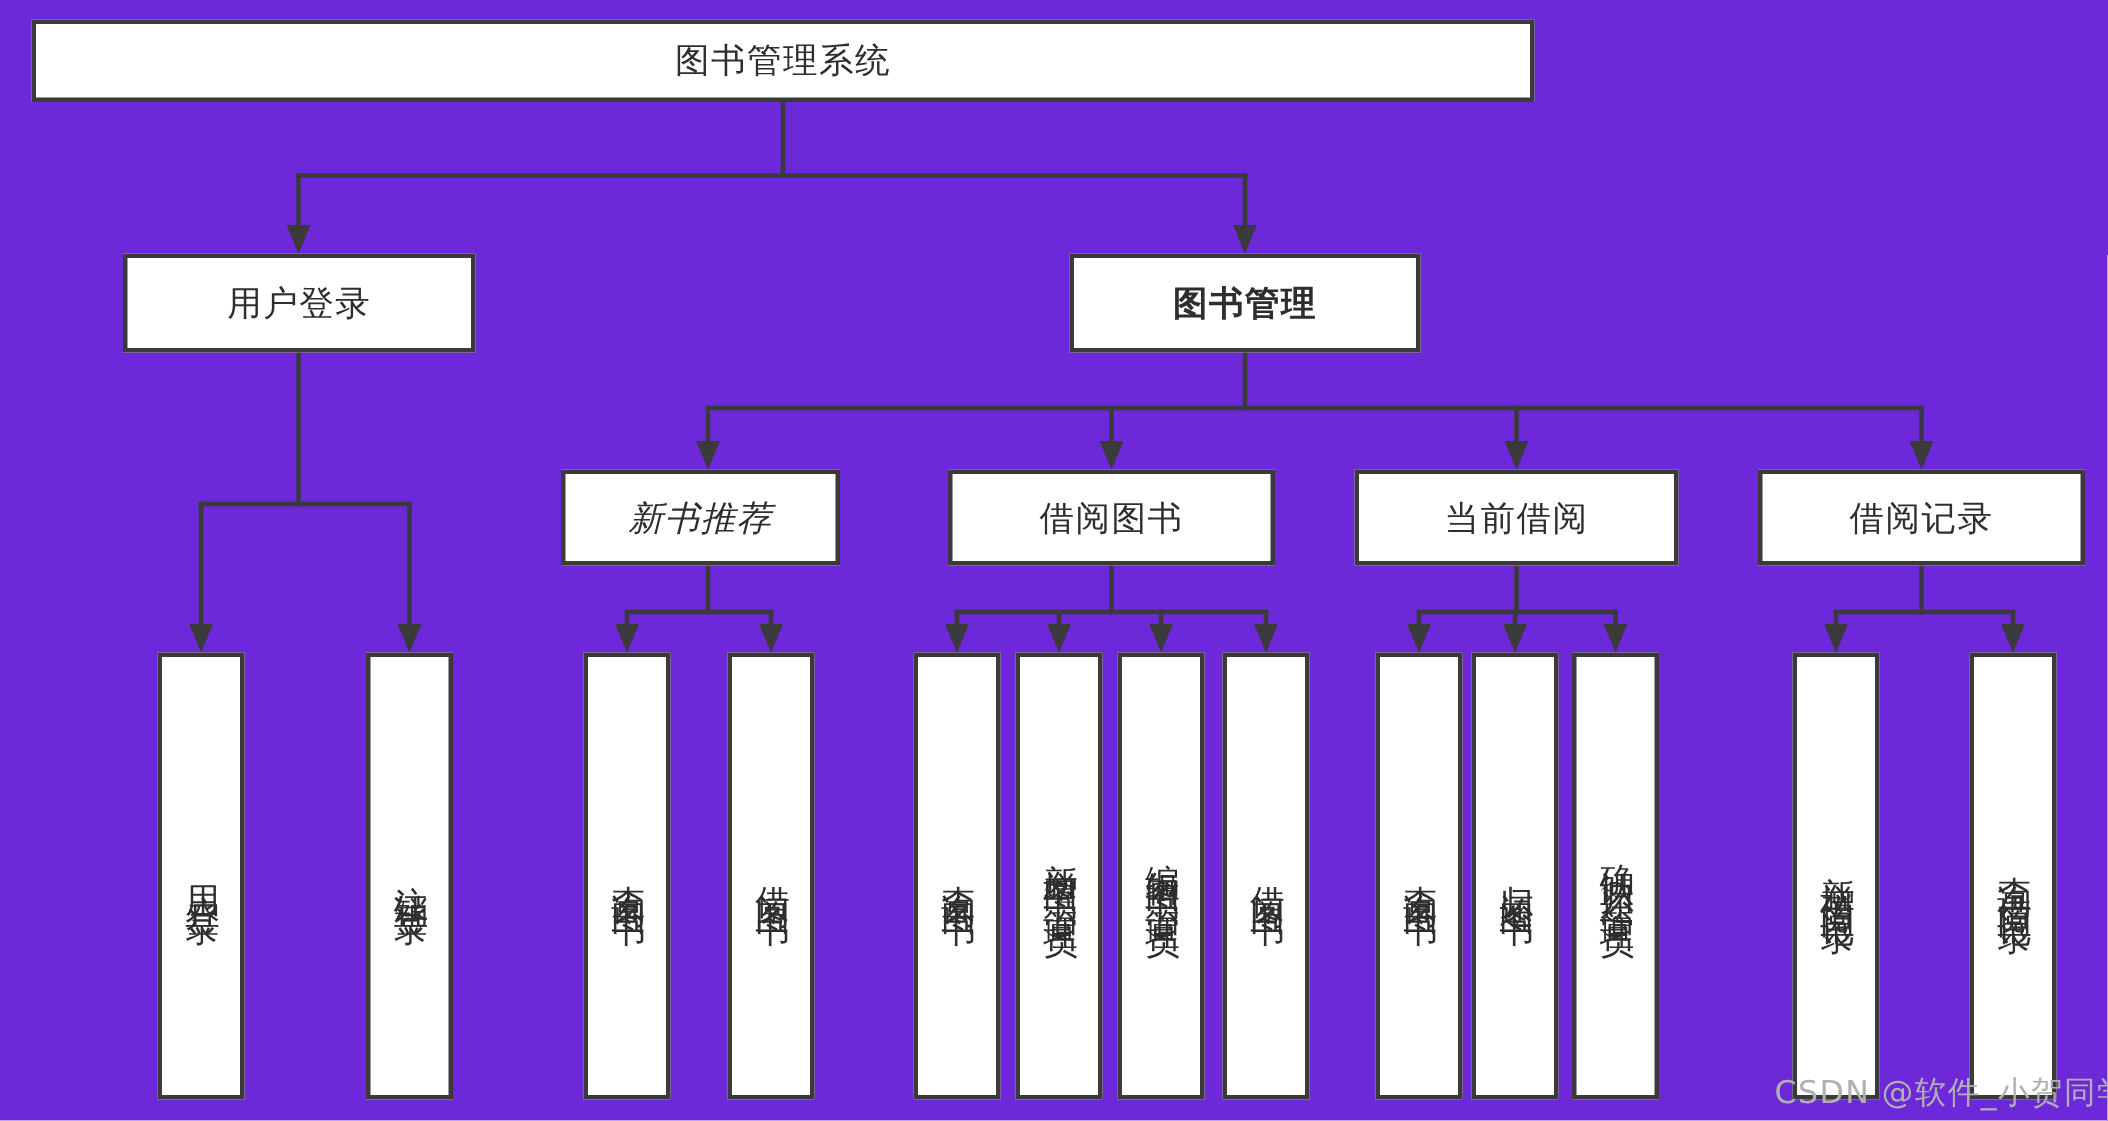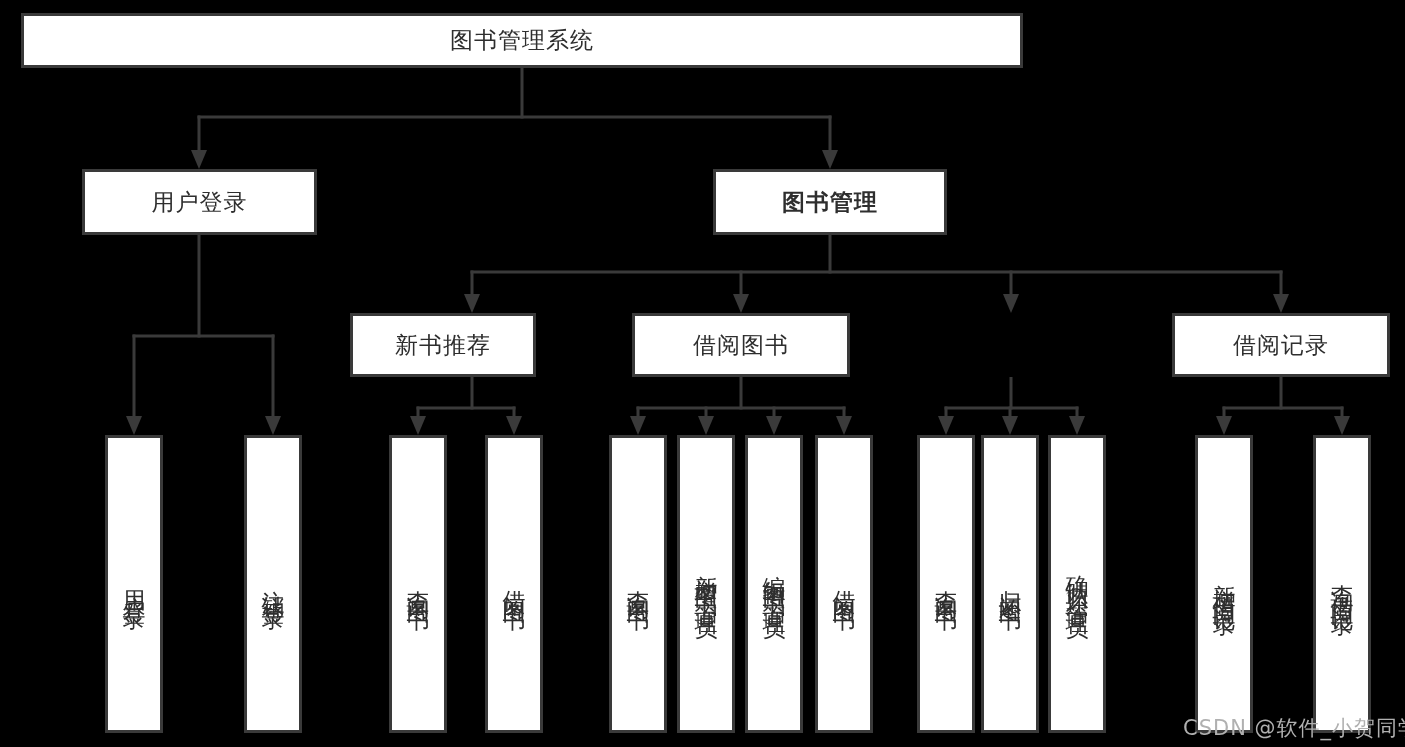--- a/index.html
+++ b/index.html
@@ -1,17 +1,17 @@
 <!DOCTYPE html>
 <html><head>
 <meta charset="utf-8">
 <style>
   html,body{margin:0;padding:0;background:#ffffff;}
   .stage{
-    position:relative;width:1405px;height:747px;background:#000000;overflow:hidden;
+    position:relative;width:1405px;height:747px;background:#6d28d9;overflow:hidden;
     font-family:"DejaVu Sans","Liberation Sans",sans-serif;
   }
   .box{
     position:absolute;background:#ffffff;border:3px solid #3a3a3a;box-sizing:border-box;
     display:flex;align-items:center;justify-content:center;color:#2e2e2e;z-index:2;
   }
   .hbox{font-size:23px;letter-spacing:1px;white-space:nowrap;}
   .vtext{
     writing-mode:vertical-rl;text-orientation:mixed;
     font-size:23px;line-height:1;letter-spacing:6px;white-space:nowrap;
@@ -86,25 +86,28 @@
     <span>图书管理系统</span>
   </div>
 
   <div class="box hbox" style="left:82px;top:169px;width:235px;height:66px;">
     <span>用户登录</span>
   </div>
   <div class="box hbox" style="left:713px;top:169px;width:234px;height:66px;font-weight:bold;">
     <span>图书管理</span>
   </div>
 
-  <div class="box hbox" style="left:350px;top:313px;width:186px;height:64px;">
+  <div class="box hbox" style="left:374px;top:313px;width:186px;height:64px;font-style:italic;">
     <span>新书推荐</span>
   </div>
   <div class="box hbox" style="left:632px;top:313px;width:218px;height:64px;">
     <span>借阅图书</span>
+  </div>
+  <div class="box hbox" style="left:903px;top:313px;width:216px;height:64px;">
+    <span>当前借阅</span>
   </div>
   <div class="box hbox" style="left:1172px;top:313px;width:218px;height:64px;text-align:center;">
     <span>借阅记录</span>
   </div>
 
   <div class="box" style="left:105px;top:435px;width:58px;height:298px;">
     <span class="vtext">用户登录</span>
   </div>
   <div class="box" style="left:244px;top:435px;width:58px;height:298px;">
     <span class="vtext">注销登录</span>

